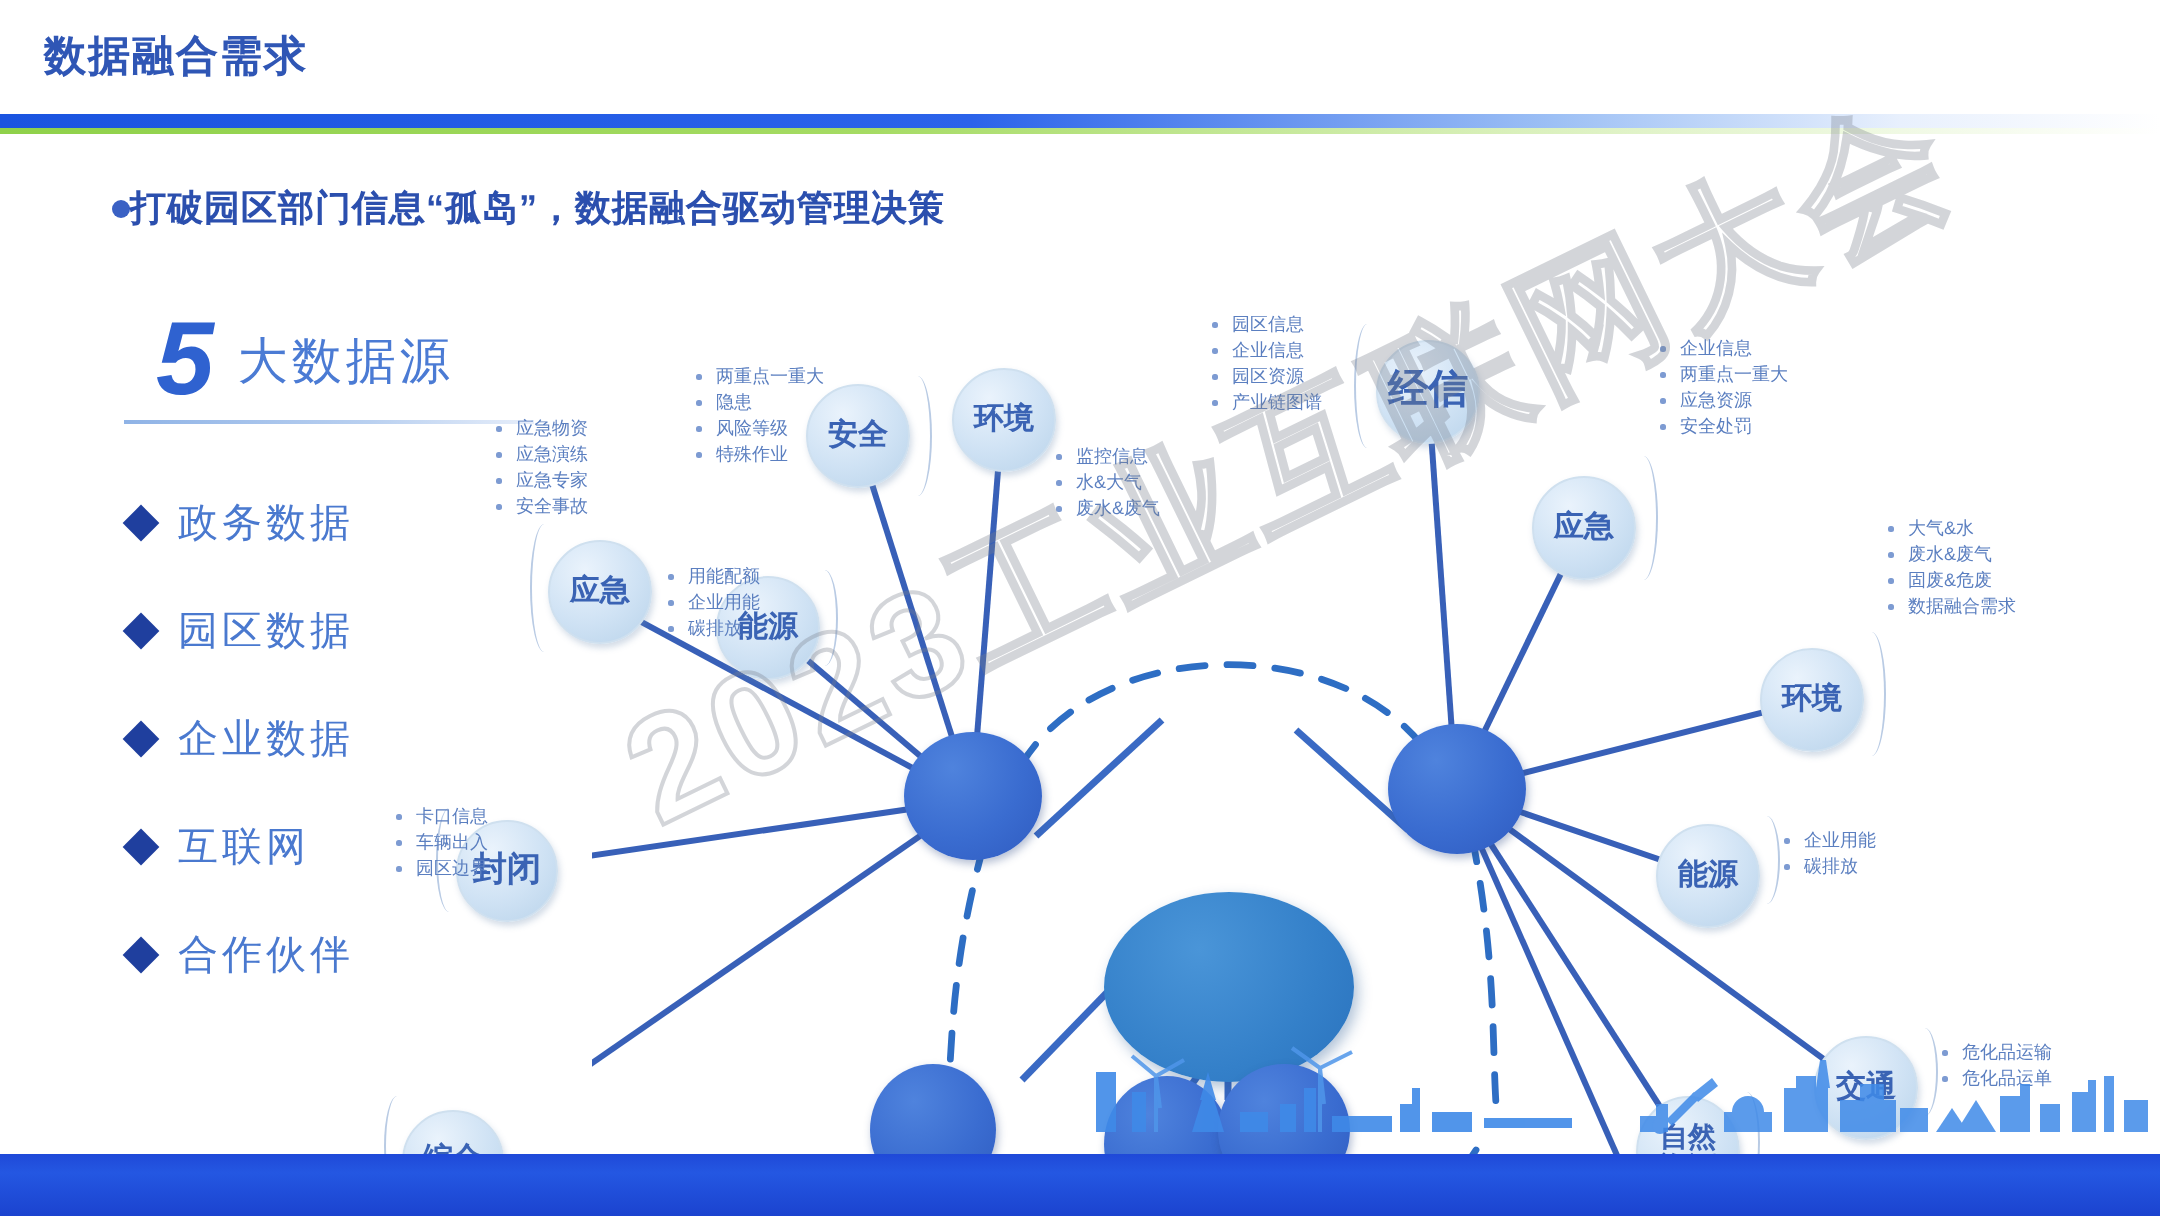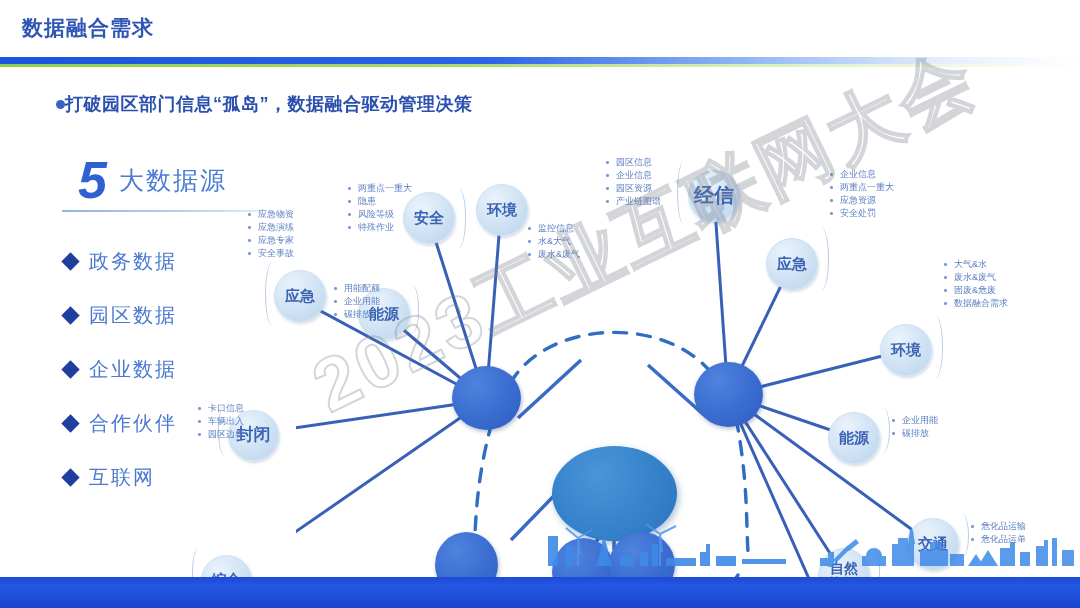--- a/index.html
+++ b/index.html
@@ -106,25 +106,25 @@
       <div class="lp-item">
         <div class="dia"></div>
         <div class="lp-label">园区数据</div>
       </div>
       <div class="lp-item">
         <div class="dia"></div>
         <div class="lp-label">企业数据</div>
       </div>
       <div class="lp-item">
         <div class="dia"></div>
+        <div class="lp-label">互联网</div>
+      </div>
+      <div class="lp-item">
+        <div class="dia"></div>
         <div class="lp-label">合作伙伴</div>
-      </div>
-      <div class="lp-item">
-        <div class="dia"></div>
-        <div class="lp-label">互联网</div>
       </div>
     </div>
   </div>
 
   <div class="diagram">
 
     <svg class="net">
       <g stroke="#3860b8" stroke-width="3" fill="none">
 
         <line x1="190" y1="250" x2="133" y2="70"></line>

